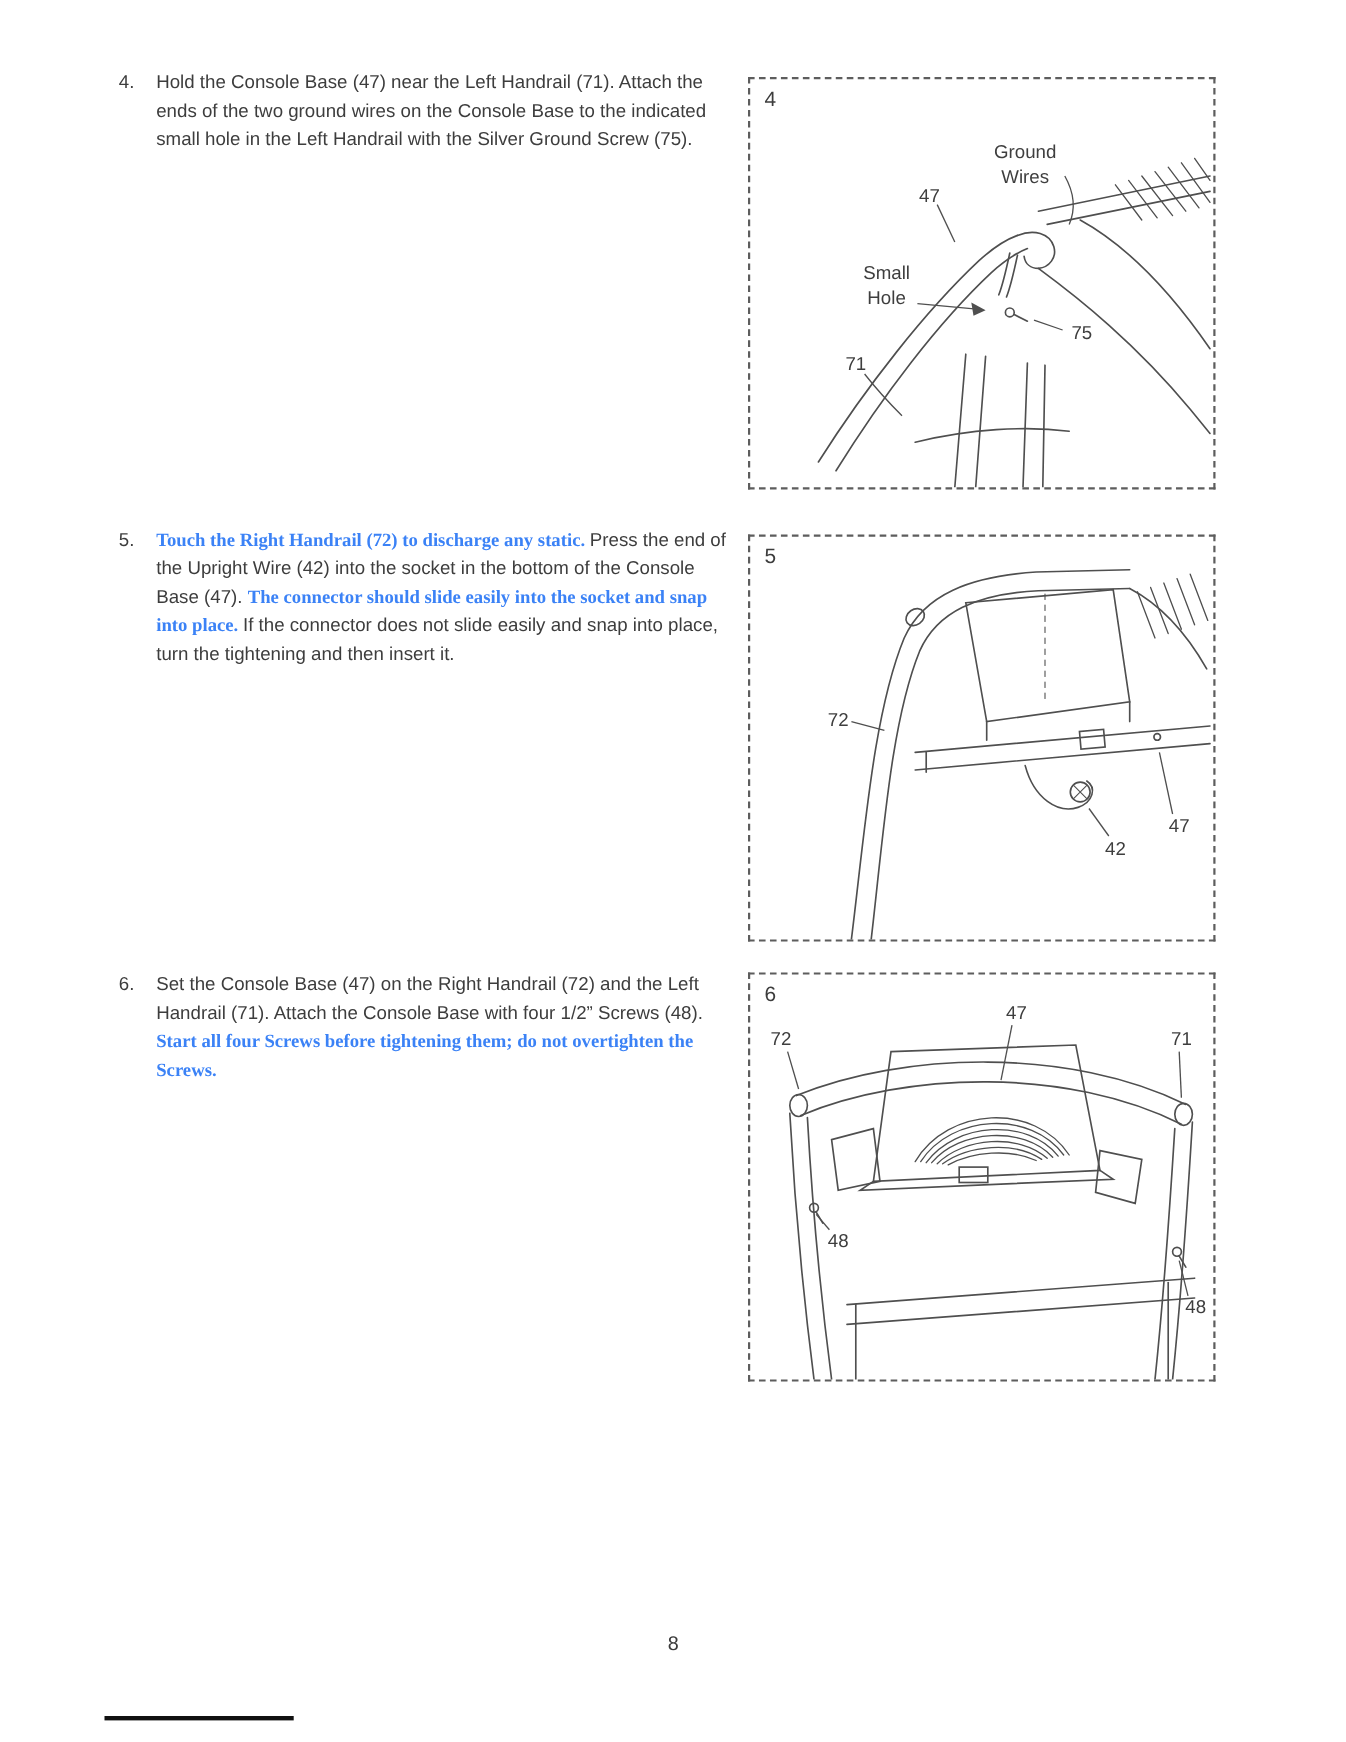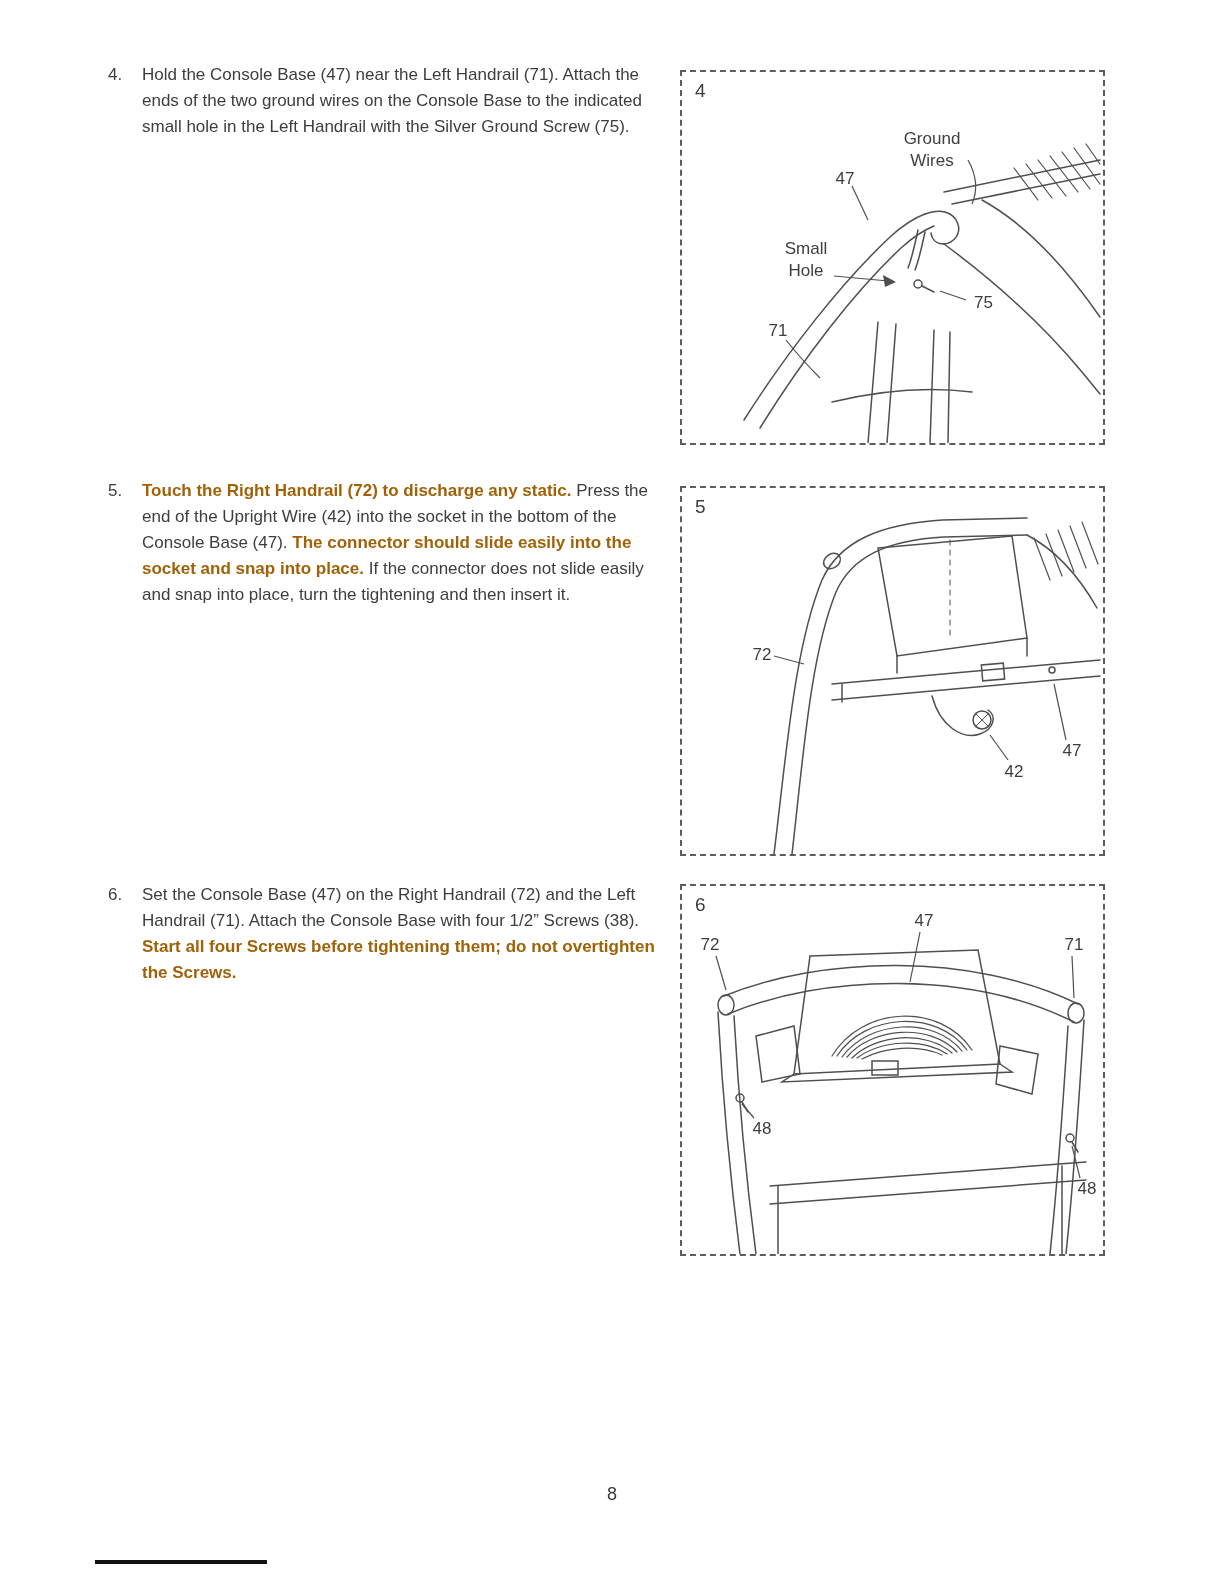--- a/index.html
+++ b/index.html
@@ -15,21 +15,21 @@
   .step{
     position:absolute;
     left:108px;
     width:556px;
     display:flex;
     font-size:17px;
     line-height:26px;
   }
   .step-num{width:34px;flex:none;}
   .step-text{flex:1;}
-  .b{font-weight:bold;color:#a16207;}
+  .b{font-weight:bold;color:#3b82f6;font-family:Liberation Serif, serif;}
   .figbox{
     position:absolute;
     left:680px;
     width:425px;
     border:2px dashed #5d5d5d;
     background:#fff;
     box-sizing:border-box;
   }
   .fig-label{
     position:absolute;
@@ -173,21 +173,21 @@
       </g>
       <text x="80" y="172" text-anchor="middle">72</text>
       <text x="332" y="289" text-anchor="middle">42</text>
       <text x="390" y="268" text-anchor="middle">47</text>
     </svg>
   </div>
 
   <div class="step" style="top:882px;">
     <div class="step-num">6.</div>
     <div class="step-text">
-      <span>Set the Console Base (47) on the Right Handrail (72) and the Left Handrail (71). Attach the Console Base with four 1/2” Screws (38). </span><span class="b">Start all four Screws before tightening them; do not overtighten the Screws.</span>
+      <span>Set the Console Base (47) on the Right Handrail (72) and the Left Handrail (71). Attach the Console Base with four 1/2” Screws (48). </span><span class="b">Start all four Screws before tightening them; do not overtighten the Screws.</span>
     </div>
   </div>
 
   <div class="figbox" style="top:884px;height:372px;">
     <div class="fig-label">6</div>
     <svg viewBox="0 0 421 368">
       <g stroke="#4f4f4f" stroke-width="1.5" fill="none" stroke-linecap="round">
 
         <path d="M 42 110 C 140 70, 290 66, 396 118"></path>
         <path d="M 46 128 C 142 88, 288 84, 392 136"></path>

